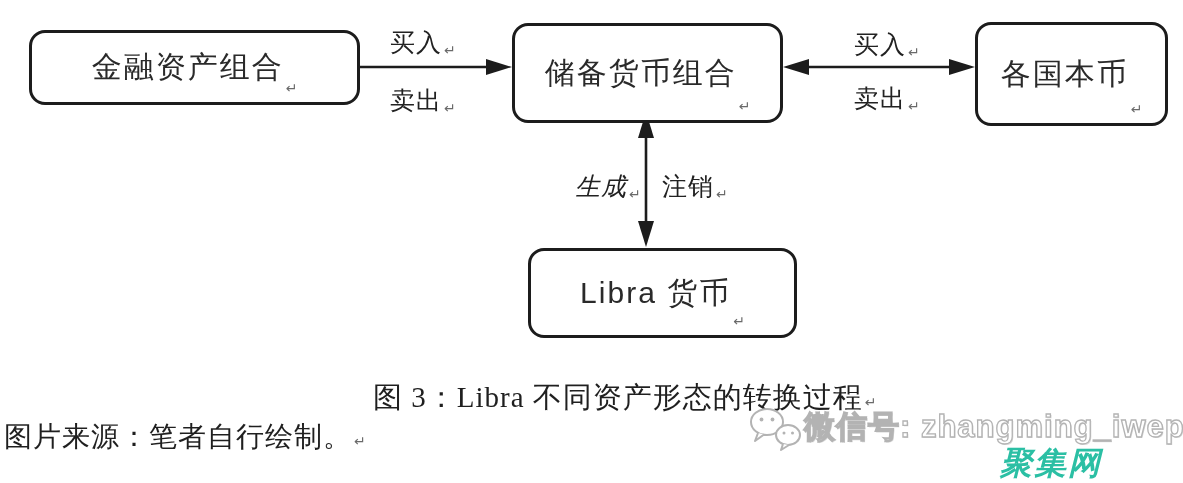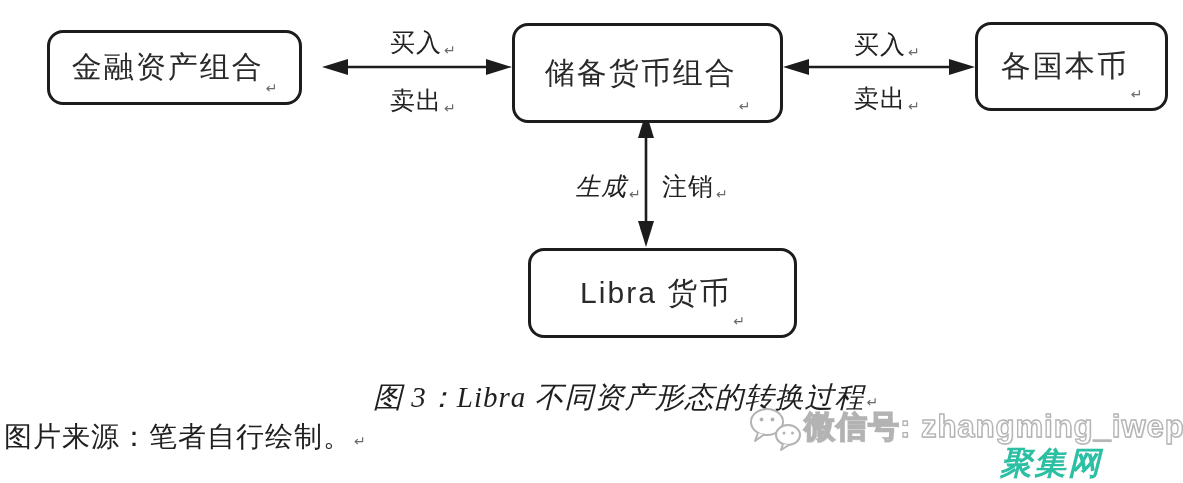--- a/index.html
+++ b/index.html
@@ -22,23 +22,23 @@
     border-radius: 16px;
     background: #ffffff;
     display: flex;
     align-items: center;
     justify-content: center;
     font-size: 30px;
     letter-spacing: 2px;
     color: #2a2a2a;
     white-space: nowrap;
   }
-  .node-financial { left: 47px;  top: 30px;  width: 255px; height: 75px; }
+  .node-financial { left: 29px;  top: 30px;  width: 331px; height: 75px; }
   .node-reserve   { left: 512px; top: 23px;  width: 271px; height: 100px; }
-  .node-local     { left: 975px; top: 22px;  width: 193px; height: 89px; align-items: center; }
+  .node-local     { left: 975px; top: 22px;  width: 193px; height: 104px; align-items: center; }
   .node-libra     { left: 512px; top: 248px; width: 269px; height: 90px;
                     font-family: "Liberation Sans", "DejaVu Sans", sans-serif; margin-left: 16px; }
   
   .ret {
     font-family: "DejaVu Sans", sans-serif;
     font-size: 14px;
     color: #6a6a6a;
     align-self: flex-end;
     margin: 0 0 6px 2px;
     letter-spacing: 0;
@@ -67,21 +67,20 @@
   .arrows line    { stroke: #1c1c1c; stroke-width: 2.6px; }
   .arrows polygon { fill: #1c1c1c; }
   
   .caption {
     position: absolute;
     left: 373px; top: 378px;
     font-size: 29px;
     letter-spacing: 1px;
     color: #1f1f1f;
     white-space: nowrap;
-    font-style: italic;
   }
   .source-note {
     position: absolute;
     left: 4px; top: 418px;
     font-size: 28px;
     letter-spacing: 1px;
     color: #1f1f1f;
     white-space: nowrap;
   }
   

